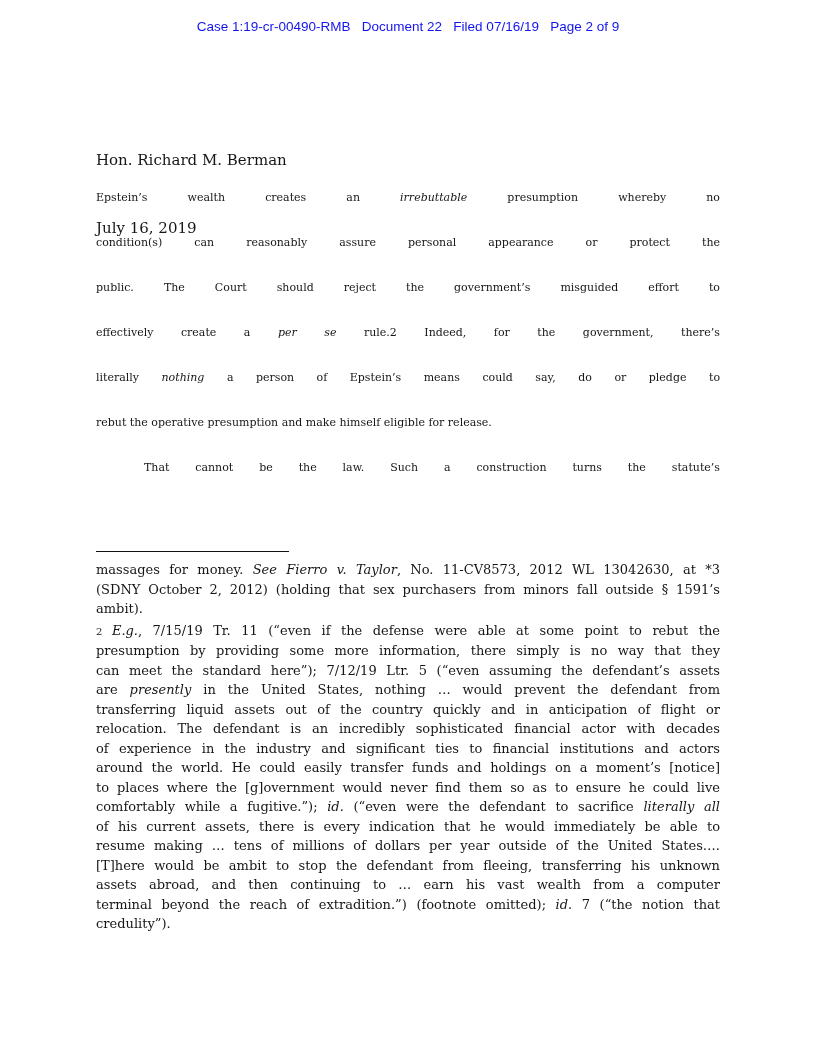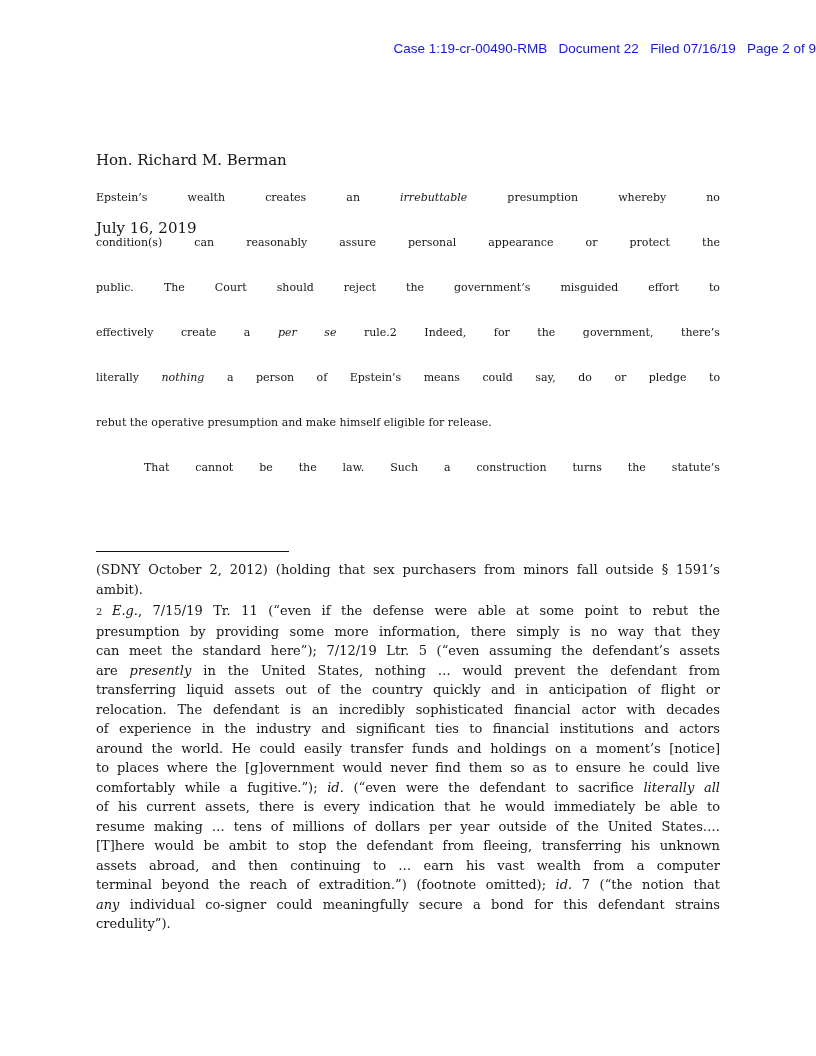--- a/index.html
+++ b/index.html
@@ -12,25 +12,24 @@
     background: #ffffff;
     overflow: hidden;
     font-family: "DejaVu Serif", serif;
     color: #161616;
   }
   .stamp {
     position: absolute;
     top: 19px;
     left: 0;
     right: 0;
-    text-align: right;
+    text-align: center;
     font-family: "Liberation Sans", sans-serif;
     font-size: 13.5px;
     white-space: pre;
-    margin-top: 22px;
   }
   .address {
     position: absolute;
     top: 104px;
     left: 96px;
     font-size: 15px;
     line-height: 22.6px;
     white-space: pre;
   }
   .body-text {
@@ -86,37 +85,37 @@
       </div>
       <div class="para">
         <div class="tline indent"><span>That cannot be the law. Such a construction turns the statute’s</span></div>
       </div>
     </div>
 
   <div class="footnote-rule"></div>
 
   <div class="footnotes">
       <div class="para">
+        <div class="tline"><span>massages for money. </span><span class="it">See Fierro v. Taylor</span><span>, No. 11-CV8573, 2012 WL 13042630, at *3</span></div>
         <div class="tline"><span>(SDNY October 2, 2012) (holding that sex purchasers from minors fall outside § 1591’s</span></div>
         <div class="tline natural"><span>ambit).</span></div>
       </div>
       <div class="para">
         <div class="tline"><span class="sm">2 </span><span class="it">E.g.</span><span>, 7/15/19 Tr. 11 (“even if the defense were able at some point to rebut the</span></div>
         <div class="tline"><span>presumption by providing some more information, there simply is no way that they</span></div>
         <div class="tline"><span>can meet the standard here”); 7/12/19 Ltr. 5 (“even assuming the defendant’s assets</span></div>
         <div class="tline"><span>are </span><span class="it">presently</span><span> in the United States, nothing … would prevent the defendant from</span></div>
         <div class="tline"><span>transferring liquid assets out of the country quickly and in anticipation of flight or</span></div>
         <div class="tline"><span>relocation. The defendant is an incredibly sophisticated financial actor with decades</span></div>
         <div class="tline"><span>of experience in the industry and significant ties to financial institutions and actors</span></div>
         <div class="tline"><span>around the world. He could easily transfer funds and holdings on a moment’s [notice]</span></div>
         <div class="tline"><span>to places where the [g]overnment would never find them so as to ensure he could live</span></div>
         <div class="tline"><span>comfortably while a fugitive.”); </span><span class="it">id.</span><span> (“even were the defendant to sacrifice </span><span class="it">literally all</span></div>
         <div class="tline"><span>of his current assets, there is every indication that he would immediately be able to</span></div>
         <div class="tline"><span>resume making … tens of millions of dollars per year outside of the United States….</span></div>
         <div class="tline"><span>[T]here would be ambit to stop the defendant from fleeing, transferring his unknown</span></div>
         <div class="tline"><span>assets abroad, and then continuing to … earn his vast wealth from a computer</span></div>
         <div class="tline"><span>terminal beyond the reach of extradition.”) (footnote omitted); </span><span class="it">id.</span><span> 7 (“the notion that</span></div>
-        <div class="tline"><span class="it">any</span><span> individual co-signer could meaningfully secure a bond for this defendant strains</span></div>
         <div class="tline natural"><span>credulity”).</span></div>
       </div>
     </div>
 
 </div>
 
 </body></html>

